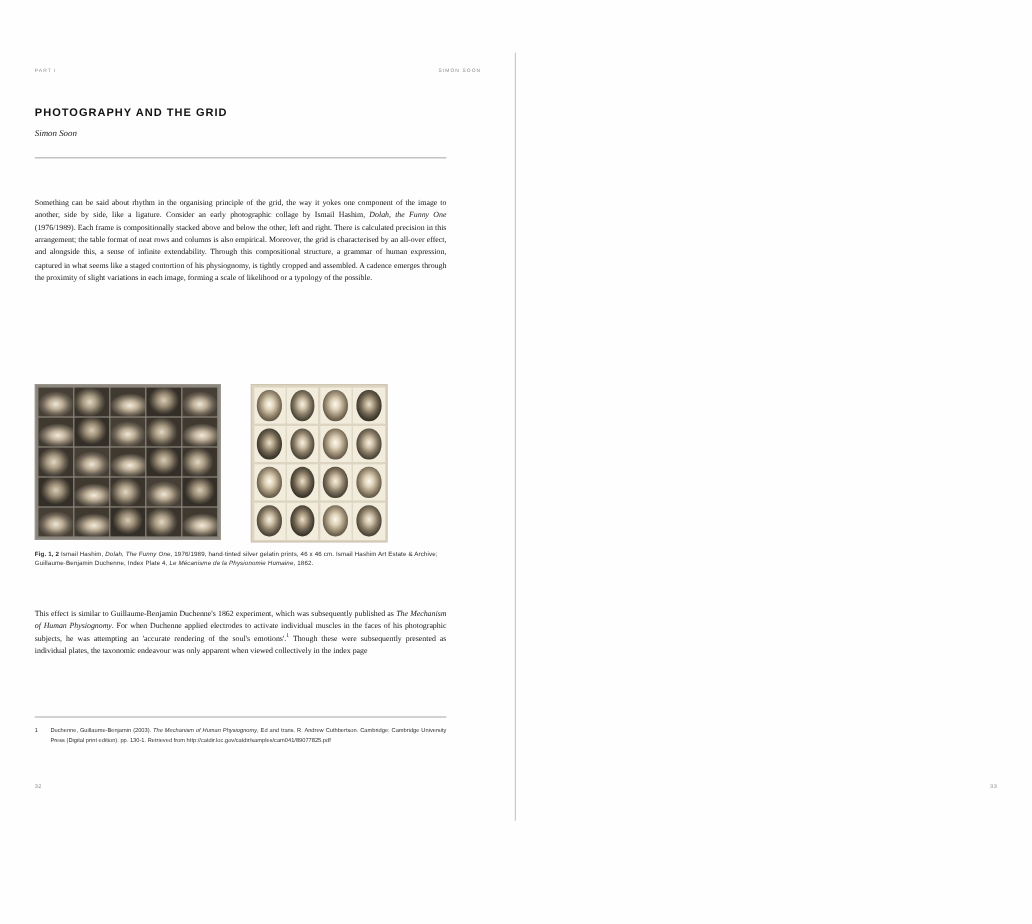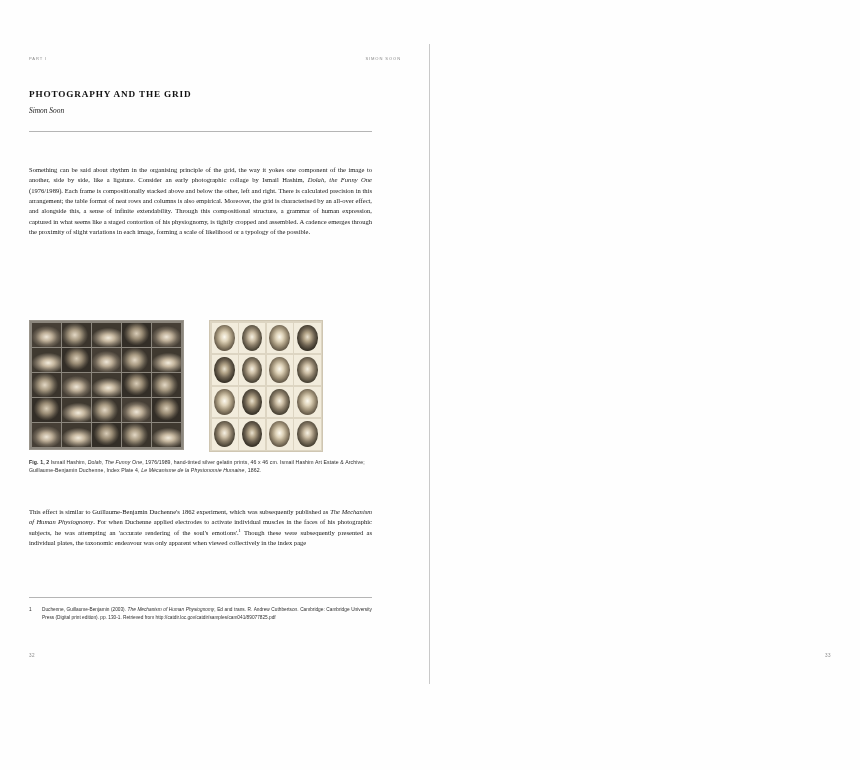--- a/index.html
+++ b/index.html
@@ -56,21 +56,21 @@
   #rh-left-author{ right: 29px; text-align: right; }
 
   
   #title-block {
     position: absolute;
     left: 29px;
     top: 89px;
     width: 343px;
   }
   #article-title {
-    font-family: Liberation Serif, serif;
+    font-family: Liberation Sans, sans-serif;
     font-weight: bold;
     font-size: 9.2px;
     letter-spacing: 0.85px;
     color: #111;
     margin: 0 0 7px 0;
   }
   #article-author {
     font-family: "Liberation Serif", serif;
     font-style: italic;
     font-size: 7.4px;

